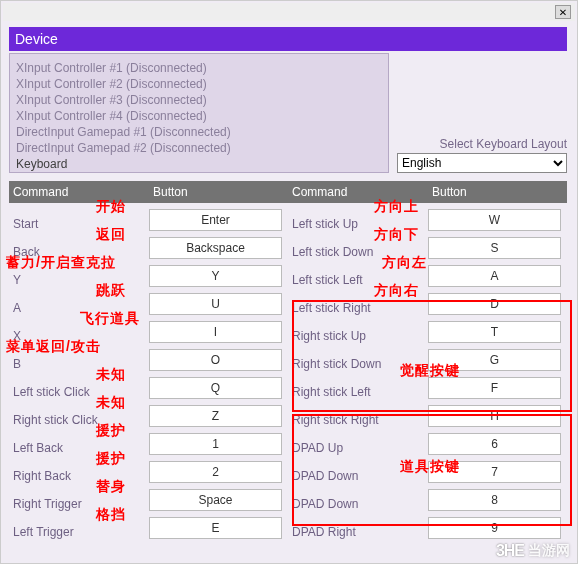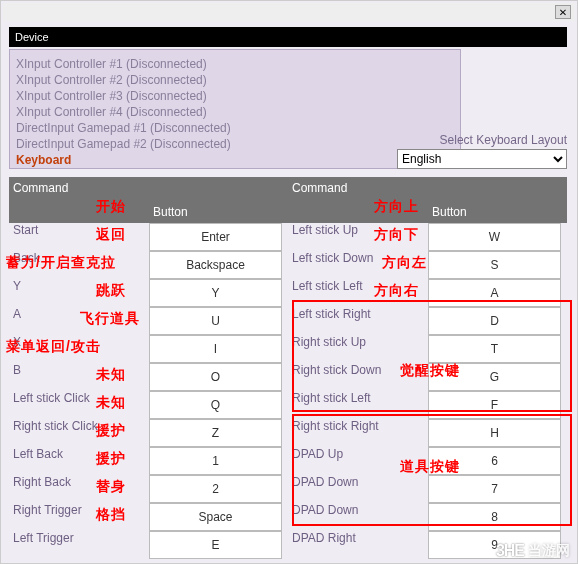--- a/index.html
+++ b/index.html
@@ -1,36 +1,36 @@
 <!DOCTYPE html>
 <html><head>
 <meta charset="utf-8">
 <style>
 * { margin: 0; padding: 0; box-sizing: border-box; font-family: Arial, sans-serif; }
 body { width: 578px; height: 564px; background: #f4f4f4; position: relative; overflow: hidden; }
 .outer { padding: 2px; height: 100%; background: #f0ecf4; border: 1px solid #ccc; }
 .titlebar { height: 18px; display: flex; justify-content: flex-end; align-items: center; padding-right: 4px; background: #eee; }
 .titlebar .closebtn { width: 16px; height: 14px; border: 1px solid #999; display: flex; align-items: center; justify-content: center; font-size: 10px; background: #ddd; cursor: pointer; }
 .panel { padding: 6px 8px 0 6px; }
-.section-title { color: #fff; font-size: 11px; background: #000000; padding: 4px 6px; margin-bottom: 2px; }
-.dev-list { background: #dfd6e8; border: 1px solid #b5a8c5; padding: 6px 24px 4px 6px; width: 452px; height: 120px; font-size: 12px; color: #8a7f9b; line-height: 16px; }
-.dev-list .active { color: #c2410c; font-weight: bold; }
+.section-title { color: #fff; font-size: 14px; background: #6d28d9; padding: 4px 6px; margin-bottom: 2px; }
+.dev-list { background: #dfd6e8; border: 1px solid #b5a8c5; padding: 6px 24px 4px 6px; width: 380px; height: 120px; font-size: 12px; color: #8a7f9b; line-height: 16px; }
+.dev-list .active { color: #404040; font-weight: normal; }
 .top { display: flex; position: relative; }
 .layout-box { position: absolute; right: 0; bottom: 0; color: #6a5d7e; font-size: 12px; text-align: right; }
 .layout-box select { width: 170px; font-size: 12px; height: 20px; background: #fff; border: 1px solid #888; }
 .layout-label { color: #756789; margin-bottom: 2px; display: block; }
 .grid { display: flex; margin-top: 8px; }
 .col { flex: 1; }
 .hdr-row { display: flex; color: #fff; font-size: 12px; background: #737373; }
 .hdr-row .c1 { width: 140px; padding: 4px 4px; }
-.hdr-row .c2 { flex: 1; padding: 4px 4px; margin-top: 24px; }
-.row { display: flex; align-items: flex-start; height: 28px; font-size: 12px; color: #6d5f82; }
+.hdr-row .c2 { flex: 1; padding: 4px 4px; }
+.row { display: flex; align-items: flex-end; height: 28px; font-size: 12px; color: #6d5f82; }
 .row .c1 { width: 140px; padding: 0 4px; white-space: nowrap; }
 .row .c2 { flex: 1; padding: 0 6px 0 0; }
-.row input { width: 100%; text-align: center; font-size: 12px; height: 28px; background: #fff; border: 1px solid #bbb; color: #333; }
+.row input { width: 100%; text-align: center; font-size: 12px; height: 22px; background: #fff; border: 1px solid #bbb; color: #333; }
 .overlay { position: absolute; color: #ff0000; font-size: 14px; font-weight: bold; pointer-events: none; white-space: nowrap; font-family: "Microsoft YaHei","SimSun",sans-serif; letter-spacing: 1px; }
 .redbox { position: absolute; border: 2px solid #ff0000; pointer-events: none; }
 .watermark { position: absolute; bottom: 4px; right: 8px; color: rgba(255,255,255,0.9); font-size: 14px; font-weight: bold; background: rgba(0,0,0,0); text-shadow: 0 0 3px rgba(0,0,0,0.3); display: flex; align-items: center; gap: 4px; }
 .watermark .logo { font-size: 16px; letter-spacing: -1px; font-weight: 900; color: #fff; text-shadow: 0 0 2px #666; }
 </style>
 </head>
 <body>
 
 <div class="outer">
   <div class="titlebar">

